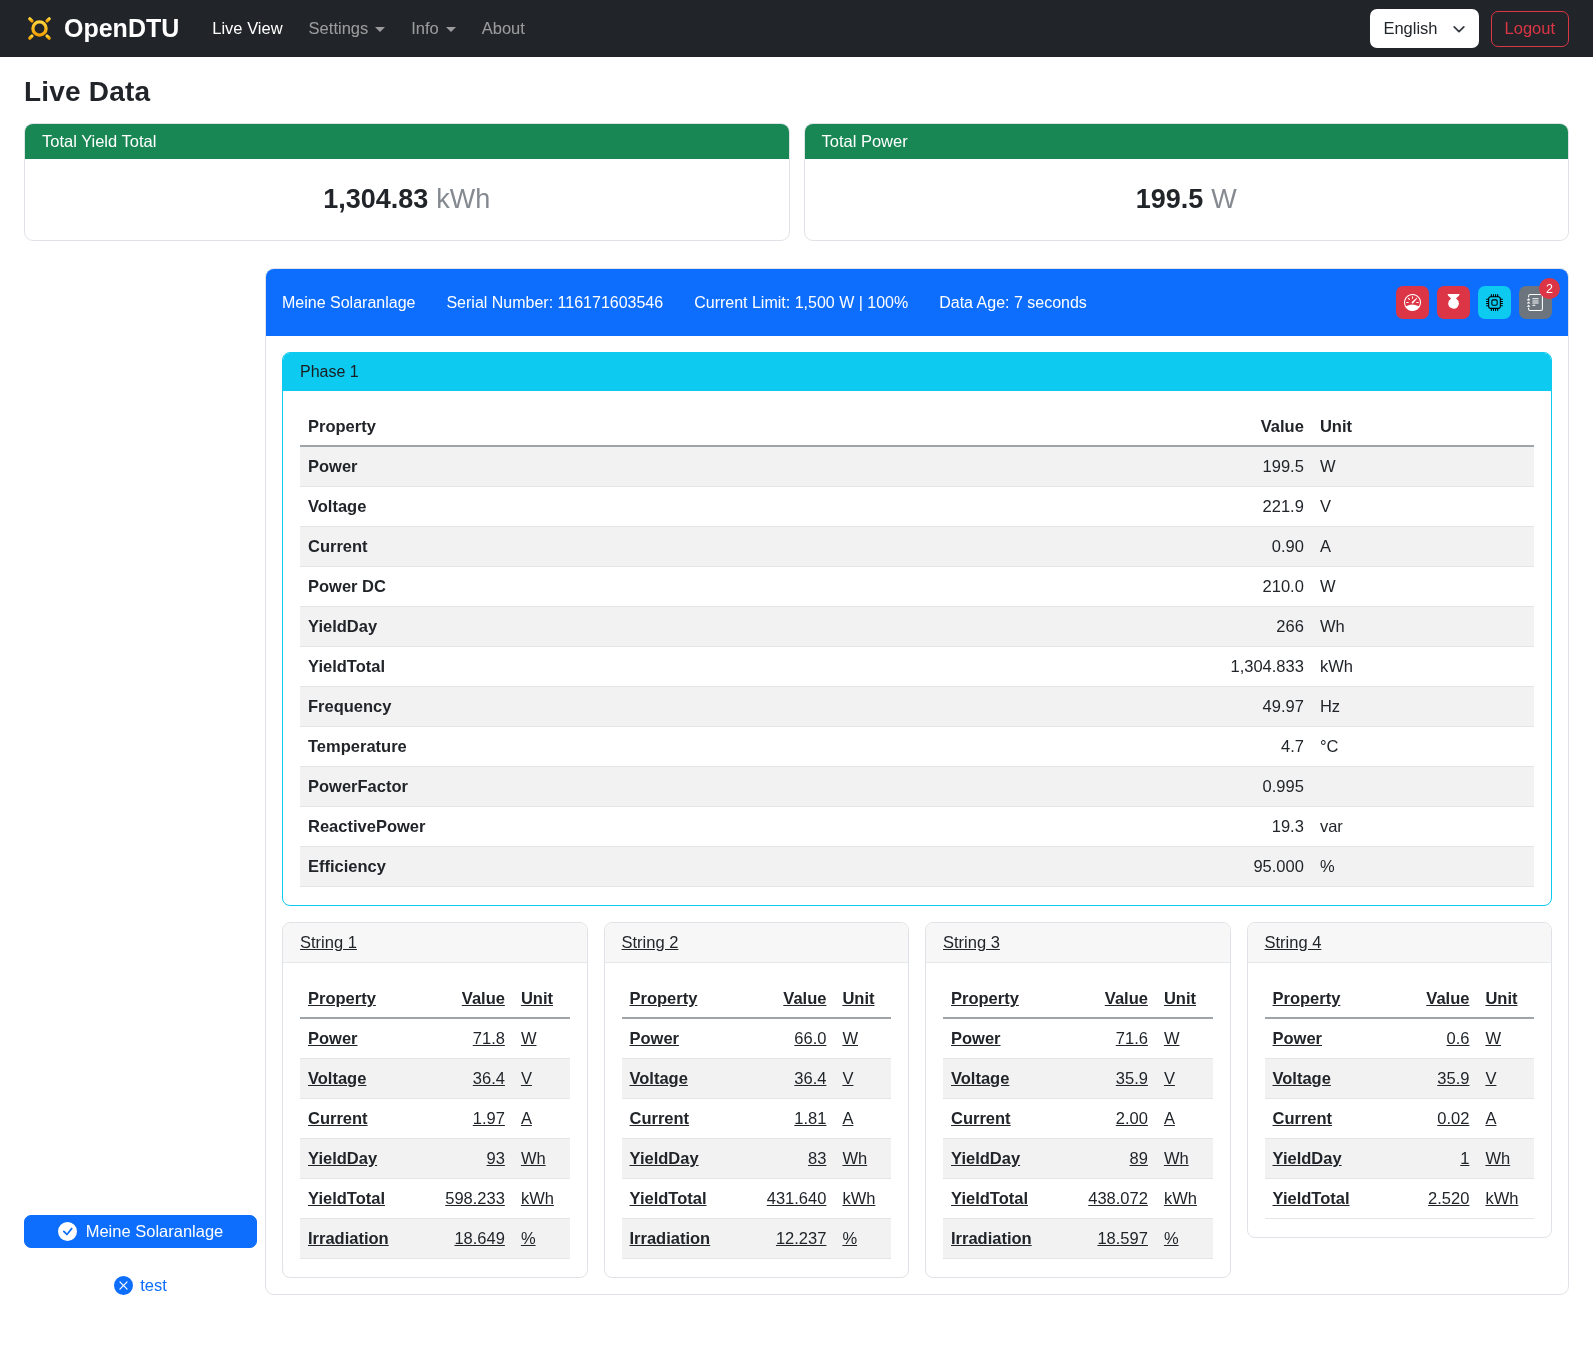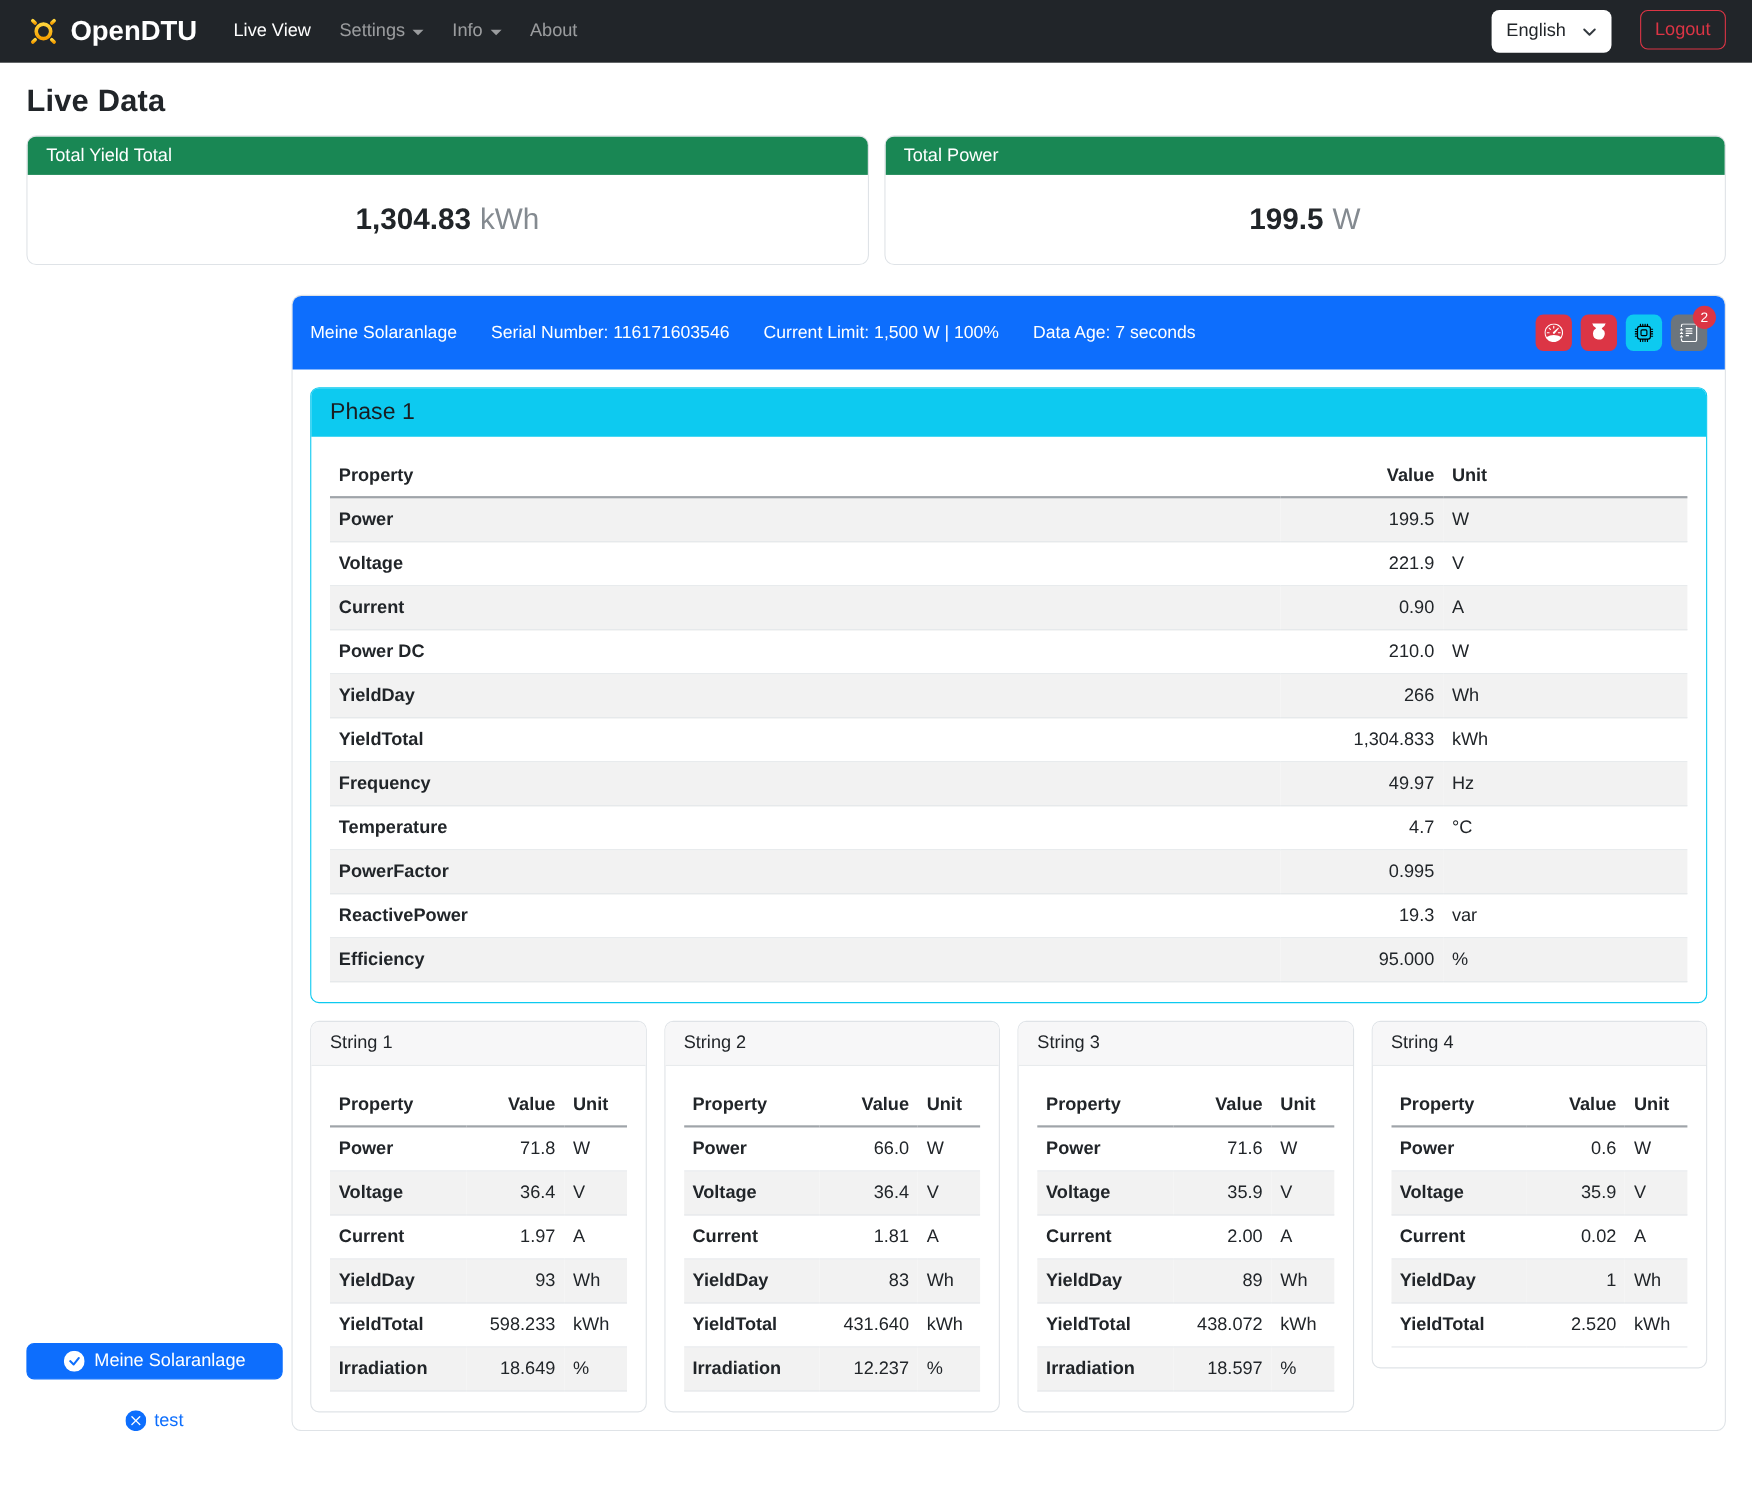--- a/index.html
+++ b/index.html
@@ -43,21 +43,21 @@
   }
   .nav-link.active { color: #fff; }
   .caret {
     width: 0; height: 0;
     border-left: 5px solid transparent;
     border-right: 5px solid transparent;
     border-top: 5.5px solid currentColor;
     display: inline-block;
     margin-top: 2px;
   }
-  .nav-right { margin-left: auto; display: flex; gap: 26px; }
+  .nav-right { margin-left: auto; display: flex; align-items: center; gap: 12px; }
   .lang-select {
     background: #fff;
     color: #212529;
     border-radius: 7px;
     height: 39px;
     padding: 0 13px;
     display: flex;
     align-items: center;
     gap: 14px;
     cursor: pointer;
@@ -185,21 +185,21 @@
     border: 1px solid #0dcaf0;
     border-radius: 8px;
     margin-bottom: 16px;
     background: #fff;
   }
   .phase-head {
     background: #0dcaf0;
     color: #1a1d20;
     border-radius: 7px 7px 0 0;
     padding: 10px 17px;
-    font-size: 21px;
+    font-size: 16px;
   }
   .phase-body { padding: 17px 17px 1px 17px; }
 
   
   table.data-table {
     width: 100%;
     border-collapse: collapse;
     font-size: 16.5px;
     margin-bottom: 17px;
   }
@@ -225,20 +225,21 @@
   .string-table th:nth-child(3), .string-table td:nth-child(3) { width: 21%; }
 
   
   .strings-row { display: flex; gap: 16px; }
   .string-card {
     flex: 1;
     border: 1px solid #dfe3e7;
     border-radius: 8px;
     background: #fff;
     align-self: flex-start;
+    text-decoration: underline;
   }
   .string-head {
     background: #f7f7f8;
     border-bottom: 1px solid #e6e9ec;
     border-radius: 7px 7px 0 0;
     padding: 10px 17px;
     font-size: 16.5px;
   }
   .string-body { padding: 17px 17px 1px 17px; }
 

